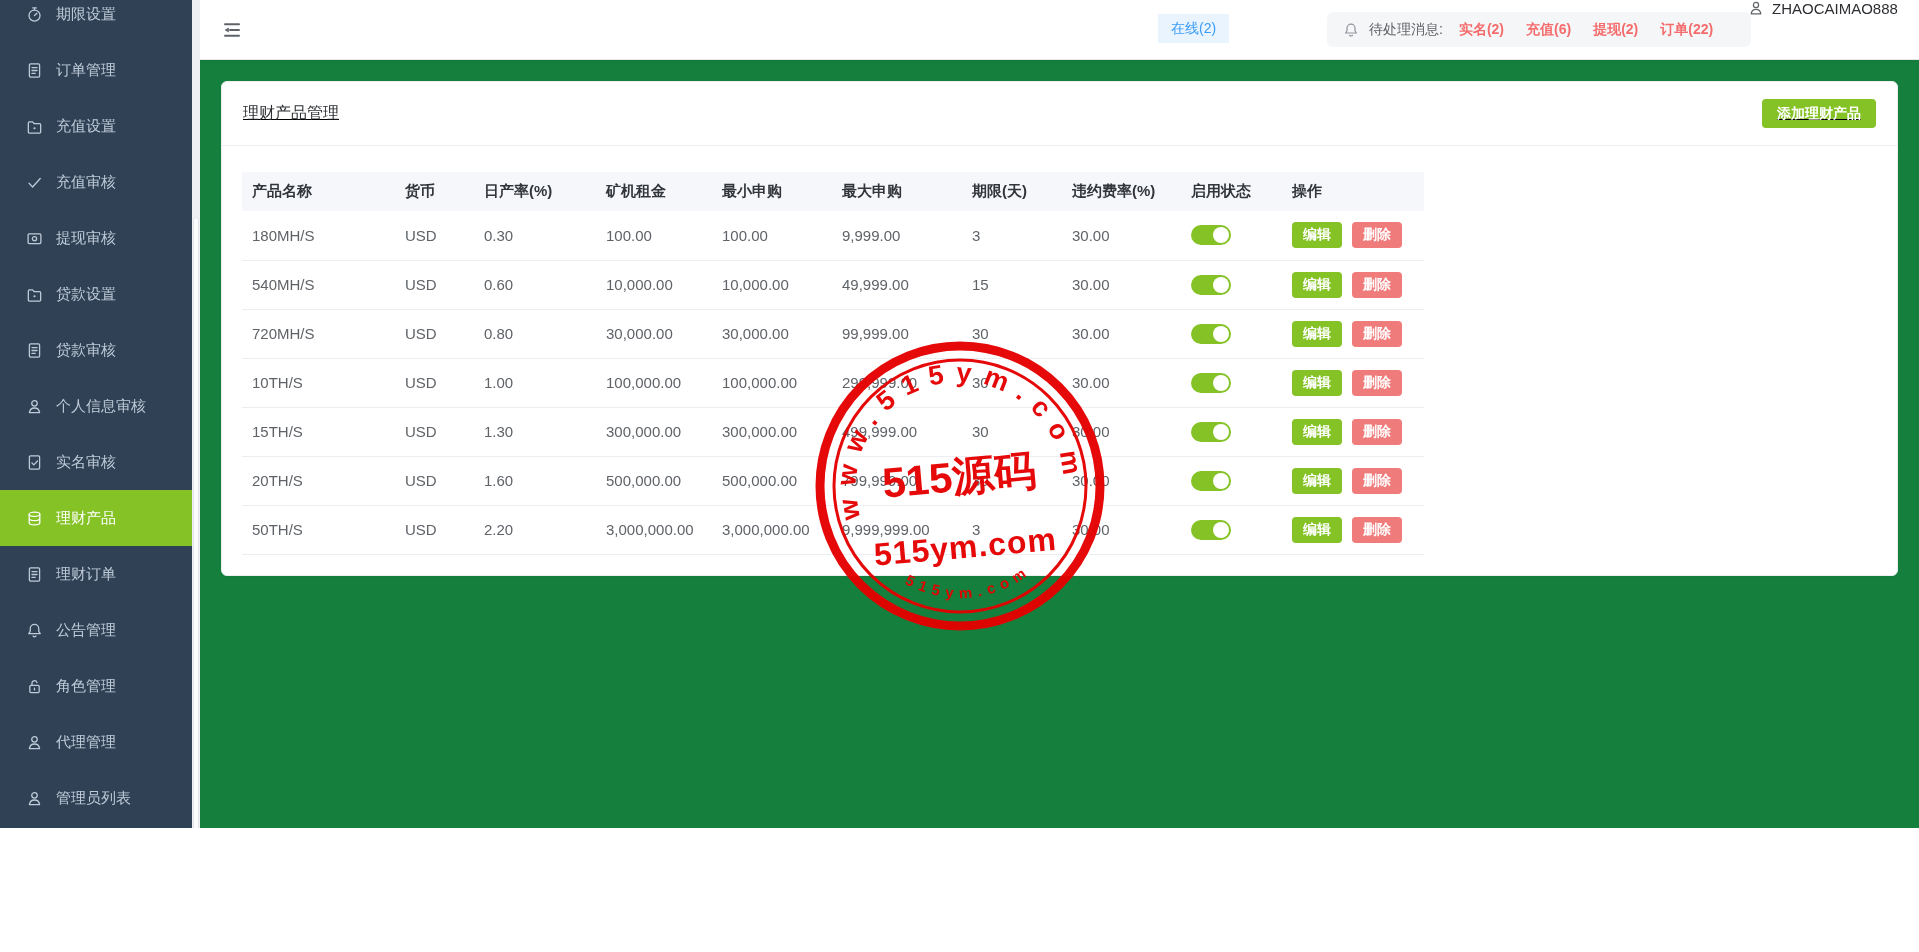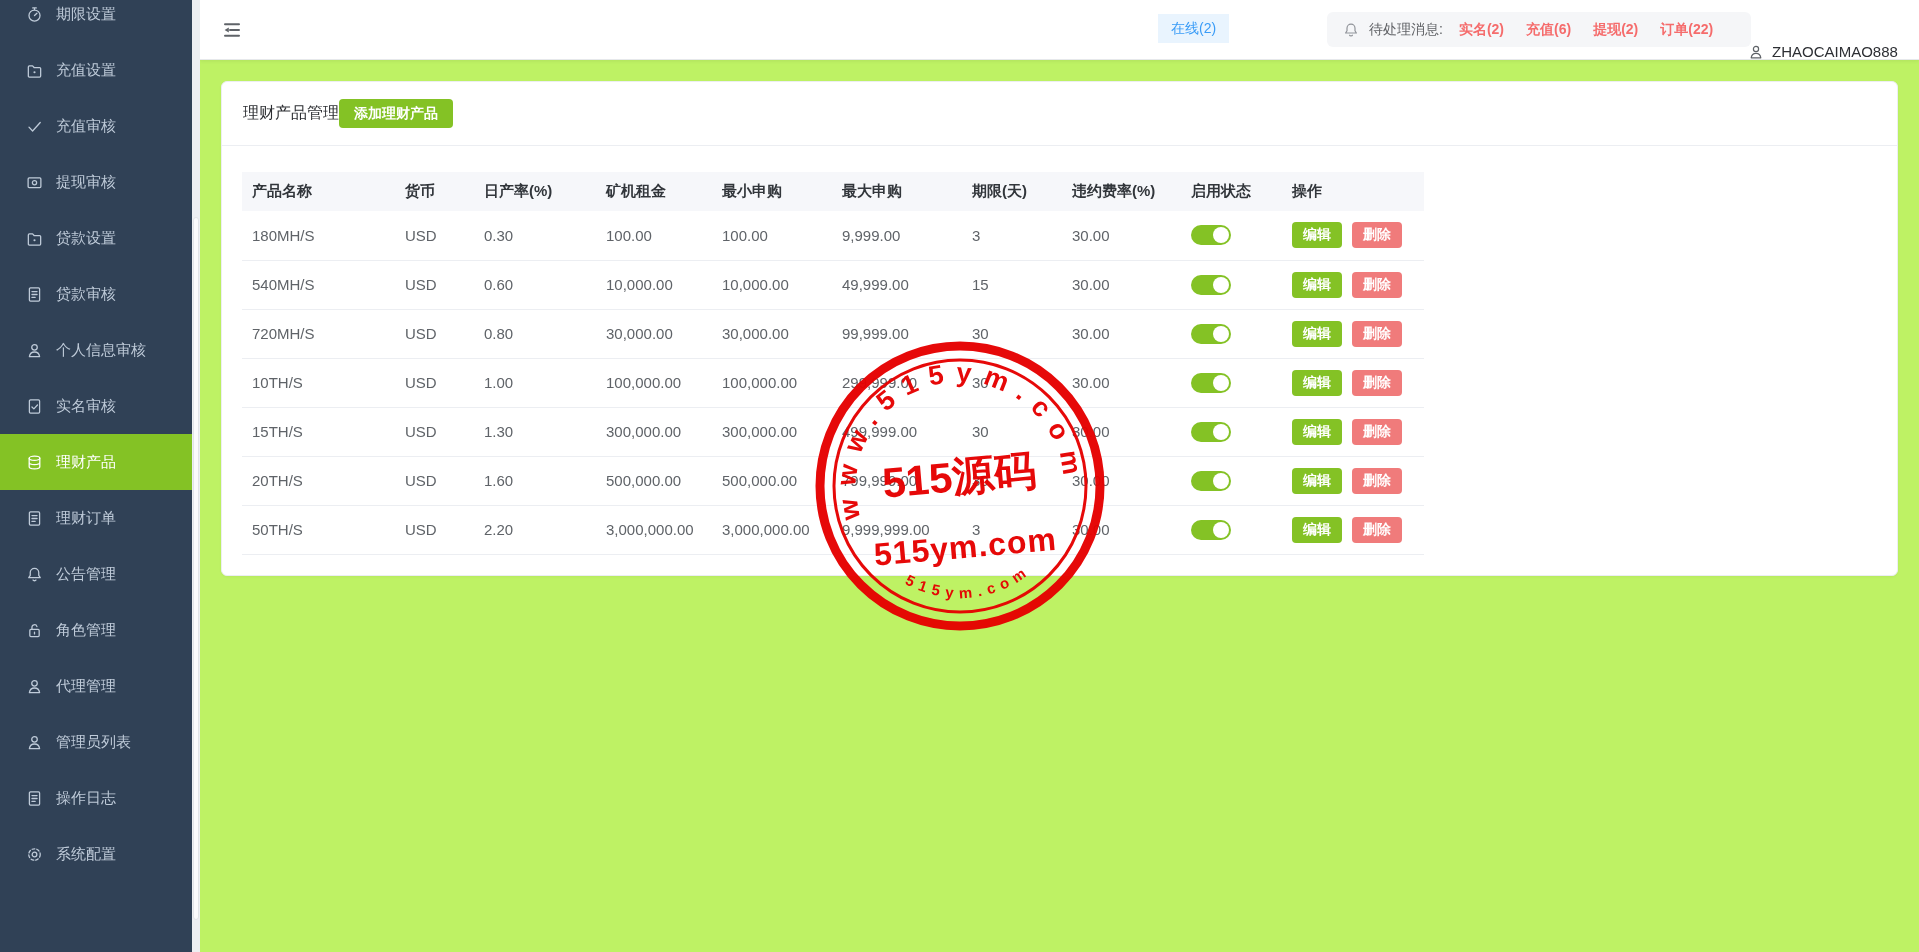--- a/index.html
+++ b/index.html
@@ -1,18 +1,18 @@
 <!DOCTYPE html>
 <html><head>
 <meta charset="utf-8">
 <style>
   * { margin:0; padding:0; box-sizing:border-box; }
   html,body { width:1919px; height:952px; }
   body { font-family:"Liberation Sans","DejaVu Sans",sans-serif; }
-  #app { position:relative; width:1919px; height:952px; background:#bef264; overflow:hidden; }
+  #app { position:relative; width:1919px; height:828px; background:#15803d; overflow:hidden; }
 
   
   .sidebar { position:absolute; left:0; top:0; width:192px; height:952px; background:#304156; overflow:hidden; z-index:3; }
   .side-list { margin-top:-14px; }
   .side-item { height:56px; display:flex; align-items:center; padding-left:26px; gap:13px;
                color:#bfcbd9; font-size:15px; cursor:pointer; white-space:nowrap; }
   .side-item.active { background:#84c225; color:#ffffff; }
   .s-icon { width:17px; height:17px; flex:0 0 17px; display:flex; align-items:center; justify-content:center; }
   .s-icon svg { width:17px; height:17px; }
 
@@ -26,30 +26,30 @@
   .hamburger { position:absolute; left:22px; top:21px; width:20px; height:18px; cursor:pointer; }
   .online-badge { position:absolute; left:958px; top:14px; height:29px; padding:4px 13px; background:#e9f4fe;
                   color:#3a9cf7; font-size:14px; border-radius:0; display:flex; align-items:center; cursor:pointer; }
   .msgbar { position:absolute; left:1127px; top:12px; width:424px; height:35px; background:#f5f6f8; border-radius:6px;
             display:flex; align-items:center; padding:0 16px; font-size:14px; color:#606266; }
   .msgbar .bell { width:16px; height:16px; color:#909399; margin-right:10px; display:flex; }
   .msgbar .bell svg { width:16px; height:16px; }
   .msg-label { margin-right:16px; }
   .msg-link { color:#f56c6c; font-weight:bold; margin-right:22px; cursor:pointer; }
   .msg-link:last-child { margin-right:0; }
-  .userbox { position:absolute; left:1548px; top:0; height:60px; display:flex; align-items:flex-end; gap:8px;
+  .userbox { position:absolute; left:1548px; top:0; height:60px; display:flex; align-items:flex-start; gap:8px;
              font-size:15px; color:#2d2f33; cursor:pointer; }
   .userbox .u-icon { width:16px; height:16px; color:#5f6368; display:flex; }
   .userbox .u-icon svg { width:16px; height:16px; }
 
   
   .card { position:absolute; left:221px; top:81px; width:1677px; height:495px; background:#ffffff;
           border:1px solid #eceef2; border-radius:6px; box-shadow:0 1px 3px rgba(0,0,0,.04); z-index:1; }
-  .card-header { height:64px; display:flex; align-items:center; 
-                 padding:4px 21px; border-bottom:1px solid #eceef2; }
+  .card-header { height:64px; display:flex; align-items:center; justify-content:space-between;
+                 padding:4px 21px; border-bottom:1px solid #eceef2;text-decoration:underline; }
   .card-title { font-size:16px; font-weight:500; color:#2d2f33; }
   .add-btn { height:29px; padding:0 15px; background:#84c225; color:#ffffff; font-size:14px; font-weight:bold;
              border:none; border-radius:4px; cursor:pointer; font-family:inherit; }
   .card-body { padding:26px 20px 0 20px; }
 
   table.products { width:1182px; border-collapse:collapse; table-layout:fixed; }
   table.products th { height:39px; background:#f6f7fa; text-align:left; padding:0 0 0 10px;
                       font-size:15px; font-weight:bold; color:#32363b; }
   table.products td { height:49px; border-bottom:1px solid #eceef2; padding:0 0 0 10px;
                       font-size:15px; color:#5f6368; white-space:nowrap; }
@@ -72,20 +72,29 @@
   <div class="sidebar">
     <div class="side-list" id="side-list">
         <div class="side-item">
           <span class="s-icon">
             <svg viewBox="0 0 16 16" fill="none" stroke="currentColor" stroke-width="1.2" stroke-linecap="round" stroke-linejoin="round">
               <circle cx="8" cy="9" r="5.2"></circle>
               <path d="M6.3 1.8h3.4 M8 1.8v1.6 M8 9l2.3-2.2"></path>
             </svg>
           </span>
           <span>期限设置</span>
+        </div>
+        <div class="side-item">
+          <span class="s-icon">
+            <svg viewBox="0 0 16 16" fill="none" stroke="currentColor" stroke-width="1.2" stroke-linecap="round" stroke-linejoin="round">
+              <rect x="3.2" y="1.8" width="9.6" height="12.4" rx="1"></rect>
+              <path d="M5.6 5.2h4.8 M5.6 8h4.8 M5.6 10.8h3"></path>
+            </svg>
+          </span>
+          <span>订单管理</span>
         </div>
         <div class="side-item">
           <span class="s-icon">
             <svg viewBox="0 0 16 16" fill="none" stroke="currentColor" stroke-width="1.2" stroke-linecap="round" stroke-linejoin="round">
               <path d="M2.2 13.2V4.6c0-.6.4-1 1-1h3l1.4 1.6h5.2c.6 0 1 .4 1 1v7c0 .6-.4 1-1 1H3.2c-.6 0-1-.4-1-1z"></path>
               <circle cx="8" cy="9.6" r="1" fill="currentColor" stroke="none"></circle>
             </svg>
           </span>
           <span>充值设置</span>
         </div>

